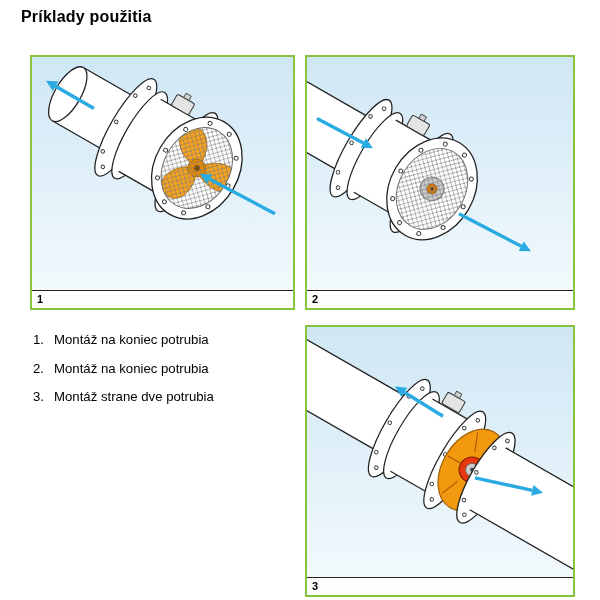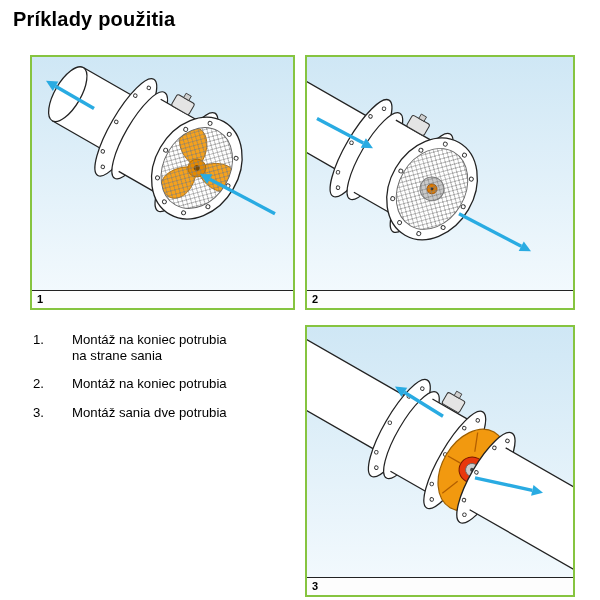--- a/index.html
+++ b/index.html
@@ -1,39 +1,39 @@
 <!DOCTYPE html>
 <html><head>
 <meta charset="utf-8">
 <style>
   html,body{margin:0;padding:0;}
   body{
     width:600px;height:600px;position:relative;background:#ffffff;
     font-family:"Liberation Sans", sans-serif;color:#000;overflow:hidden;
   }
   .page-title{
-    position:absolute;left:13px;top:8px;margin:0;
-    font-size:20px;font-weight:bold;letter-spacing:.2px;
+    position:absolute;left:21px;top:8px;margin:0;
+    font-size:16px;font-weight:bold;letter-spacing:.2px;
   }
   .panel{
     position:absolute;border:2px solid #86c440;background:#fff;
     box-sizing:border-box;display:flex;flex-direction:column;
   }
   .panel-art{flex:1;display:block;width:100%;height:100%;}
   .panel-footer{
     height:16px;border-top:1px solid #222;background:#fdfdfd;
     font-size:11px;font-weight:bold;padding:1px 0 0 5px;line-height:14px;
   }
   #panel1{left:30px;top:55px;width:265px;height:255px;}
   #panel2{left:305px;top:55px;width:270px;height:255px;}
   #panel3{left:305px;top:325px;width:270px;height:272px;}
   .usage-list{position:absolute;left:33px;top:332px;width:262px;}
   .list-item{display:flex;margin-bottom:13px;font-size:13.2px;line-height:15.5px;}
   .list-item .num{width:21px;flex:0 0 21px;}
-  .list-item .item-text div{white-space:nowrap;margin-left:18px;}
+  .list-item .item-text div{white-space:nowrap;}
 </style>
 </head>
 <body>
 
 <h1 class="page-title">Príklady použitia</h1>
 
 <div class="panel" id="panel1">
   <svg class="panel-art" viewBox="0 0 261 235" preserveAspectRatio="none">
     <defs>
       <linearGradient id="bg1" x1="0" y1="0" x2="0" y2="1">
@@ -269,29 +269,28 @@
     </g>
   </svg>
   <div class="panel-footer">3</div>
 </div>
 
 <div class="usage-list">
   <div class="list-item">
     <span class="num">1.</span>
     <span class="item-text">
       <div>Montáž na koniec potrubia</div>
-      <div>na strane sania</div>
     </span>
   </div>
   <div class="list-item">
     <span class="num">2.</span>
     <span class="item-text">
       <div>Montáž na koniec potrubia</div>
     </span>
   </div>
   <div class="list-item">
     <span class="num">3.</span>
     <span class="item-text">
-      <div>Montáž sania dve potrubia</div>
+      <div>Montáž strane dve potrubia</div>
       <div></div>
     </span>
   </div>
 </div>
 
 </body></html>

